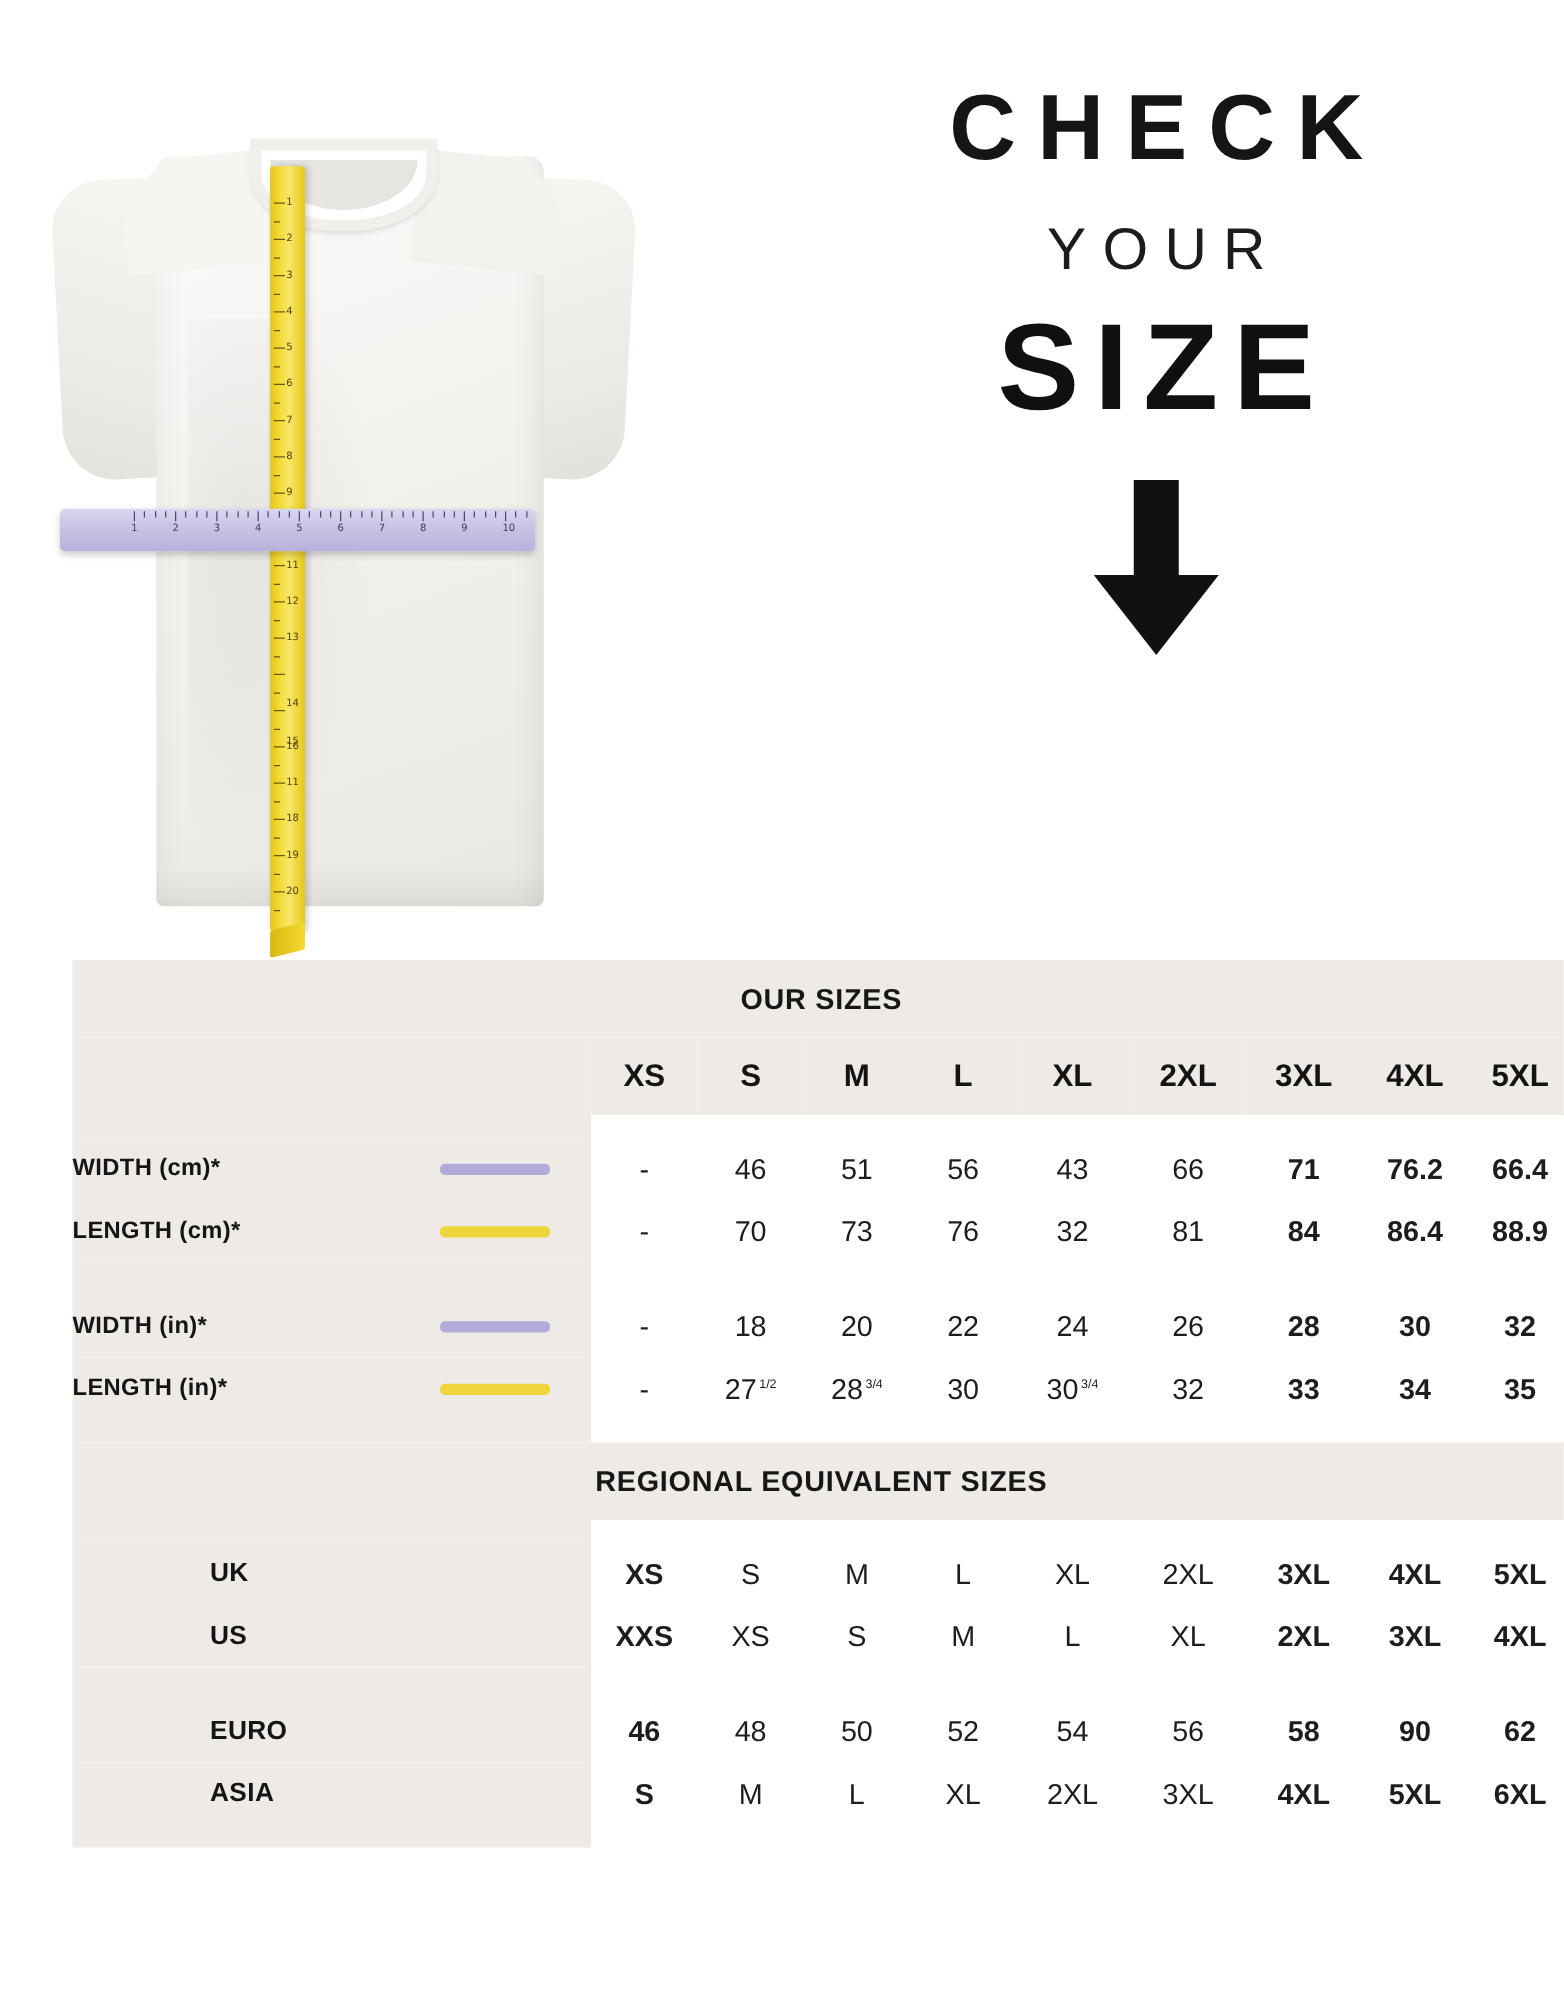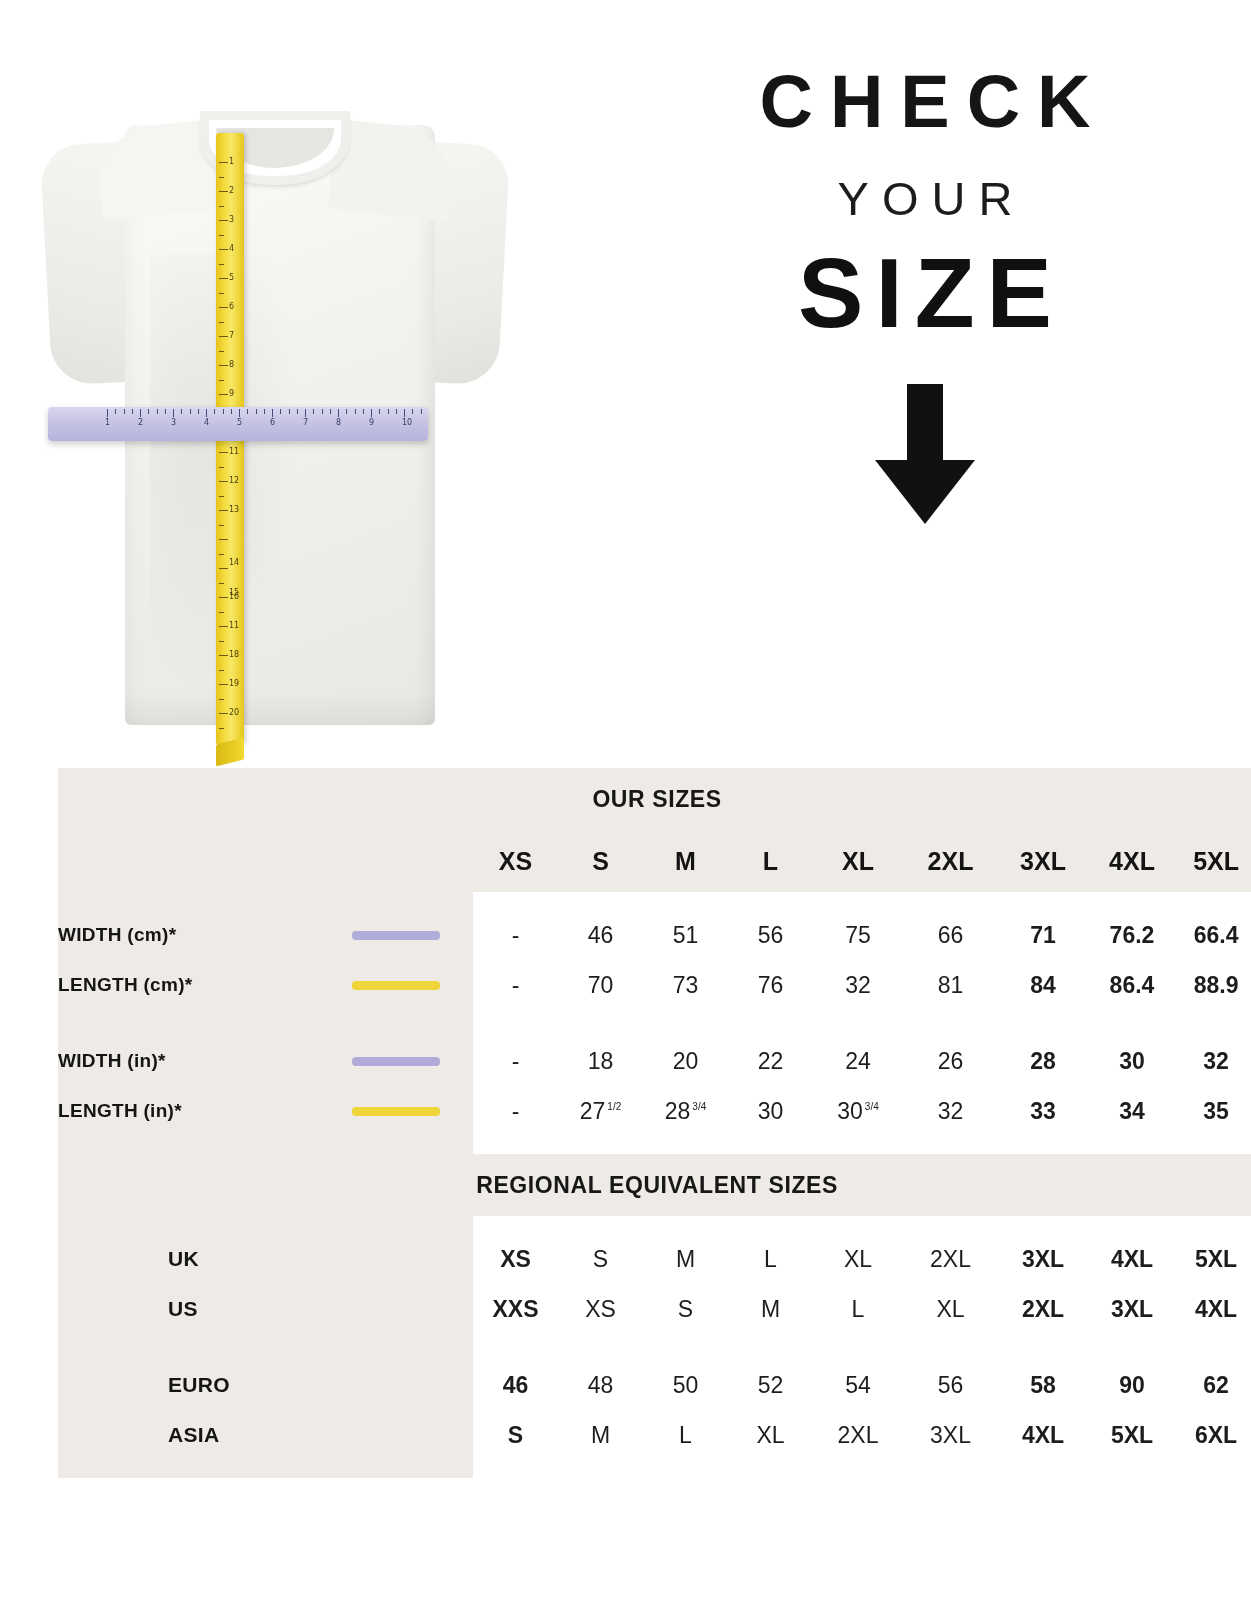--- a/index.html
+++ b/index.html
@@ -496,21 +496,21 @@
         </tr>
         <tr class="row-h-lg">
           <td class="label-cell">WIDTH (cm)*</td>
           <td class="swatch-cell">
             <div class="swatch" style="background: rgb(176, 171, 216);"></div>
           </td>
           <td class="data-cell">-</td>
           <td class="data-cell">46</td>
           <td class="data-cell">51</td>
           <td class="data-cell">56</td>
-          <td class="data-cell">75</td>
+          <td class="data-cell">43</td>
           <td class="data-cell">66</td>
           <td class="data-cell bold">71</td>
           <td class="data-cell bold">76.2</td>
           <td class="data-cell bold">66.4</td>
         </tr>
         <tr class="row-h-lg">
           <td class="label-cell">LENGTH (cm)*</td>
           <td class="swatch-cell">
             <div class="swatch" style="background: rgb(240, 213, 58);"></div>
           </td>

